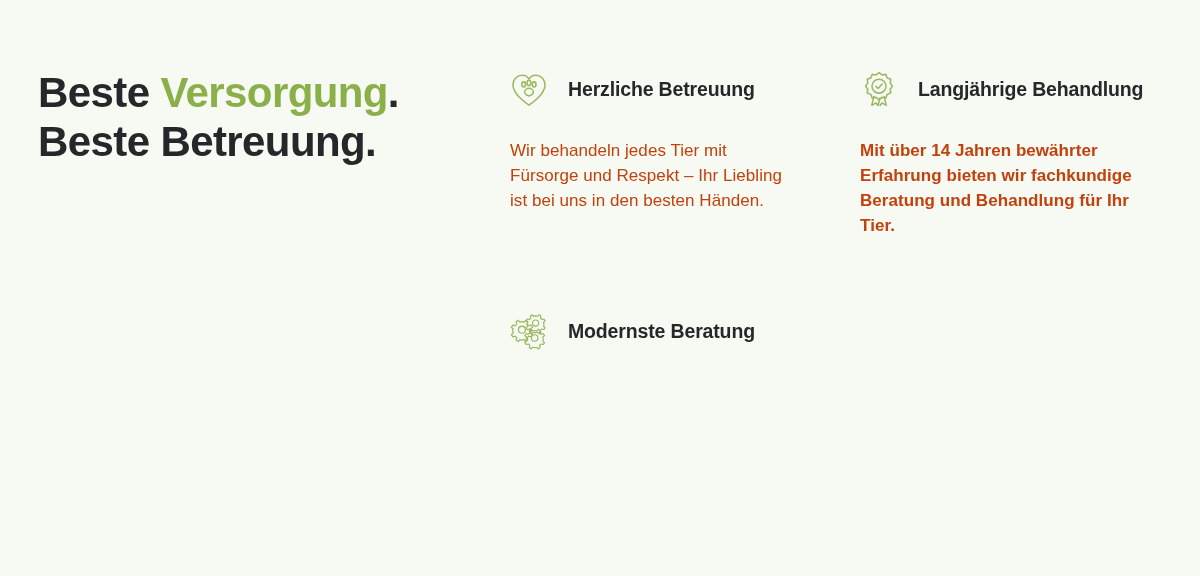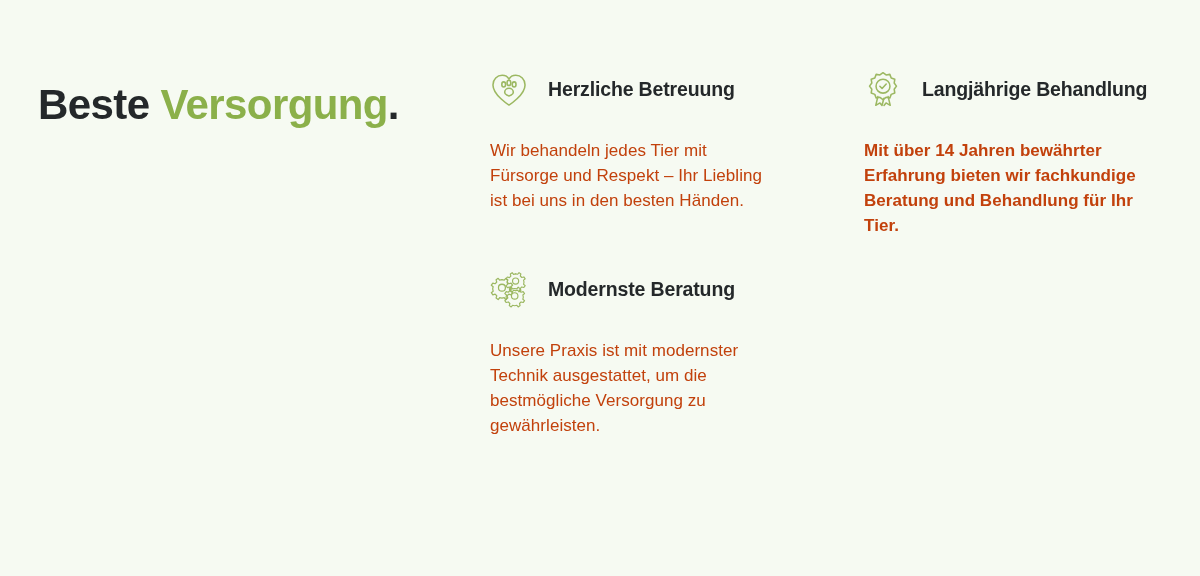--- a/index.html
+++ b/index.html
@@ -23,47 +23,45 @@
     height: 576px;
     background: #f6faf2;
   }
 
   
   .heading-block {
     position: absolute;
     left: 38px;
     top: 68px;
     width: 430px;
-    margin-top: 12px;
   }
 
   .headline {
     font-size: 42px;
     line-height: 49px;
     font-weight: 700;
     letter-spacing: -0.6px;
     color: #24282a;
     white-space: nowrap;
   }
 
   .headline .accent { color: #8bb04a; }
   .headline .dot    { color: #24282a; }
 
   
   .feature-grid {
     position: absolute;
-    left: 486px;
+    left: 506px;
     top: 62px;
     width: 660px;
     display: grid;
     grid-template-columns: 350px 310px;
     grid-template-rows: auto auto;
     row-gap: 66px;
     column-gap: 0px;
-    gap: 24px;
   }
 
   .feature {
     width: 100%;
   }
 
   .feature-head {
     display: flex;
     align-items: center;
     gap: 16px;
@@ -108,20 +106,23 @@
   .feature.col-right .feature-body { max-width: 272px; font-weight: bold; }
 </style>
 </head>
 <body>
 
 <div class="section">
 
   <div class="heading-block">
     <h1 class="headline">
       <span><span>Beste </span><span class="accent">Versorgung</span><span class="dot">.</span></span>
+    </h1>
+    <h1 class="headline">
+      <span>Beste Betreuung.</span>
     </h1>
   </div>
 
   <div class="feature-grid">
 
     <div class="feature col-left">
       <div class="feature-head">
         <span class="feature-icon">
           <svg viewBox="0 0 48 48" fill="none" stroke="currentColor" stroke-width="1.7" stroke-linecap="round" stroke-linejoin="round" aria-hidden="true">
             <path d="M24 41.5 C24 41.5 6.5 30.5 6.5 19.5 C6.5 13.4 11.1 9 16.6 9 C20.2 9 22.8 10.9 24 13.2 C25.2 10.9 27.8 9 31.4 9 C36.9 9 41.5 13.4 41.5 19.5 C41.5 30.5 24 41.5 24 41.5 Z"></path>
@@ -170,18 +171,17 @@
             </g>
 
             <g transform="translate(30.2,31.6) scale(0.80)">
               <path d="M0 -10.2 l2.9 0.6 1.9 -2.3 2.6 1.9 -0.8 2.85 2.1 2.1 2.85 -0.8 1.9 2.6 -2.3 1.9 0.6 2.9 -0.6 2.9 2.3 1.9 -1.9 2.6 -2.85 -0.8 -2.1 2.1 0.8 2.85 -2.6 1.9 -1.9 -2.3 -2.9 0.6 -2.9 -0.6 -1.9 2.3 -2.6 -1.9 0.8 -2.85 -2.1 -2.1 -2.85 0.8 -1.9 -2.6 2.3 -1.9 -0.6 -2.9 0.6 -2.9 -2.3 -1.9 1.9 -2.6 2.85 0.8 2.1 -2.1 -0.8 -2.85 2.6 -1.9 1.9 2.3 Z"></path>
               <circle cx="0" cy="0" r="4.4"></circle>
             </g>
           </svg>
         </span>
         <span class="feature-title">Modernste Beratung</span>
       </div>
-      <p class="feature-body">Unsere Praxis ist mit modernster Technik ausgestattet, um die bestmögliche Versorgung zu gewährleisten.</p>
     </div>
 
 
   </div>
 </div>
 
 </body></html>

